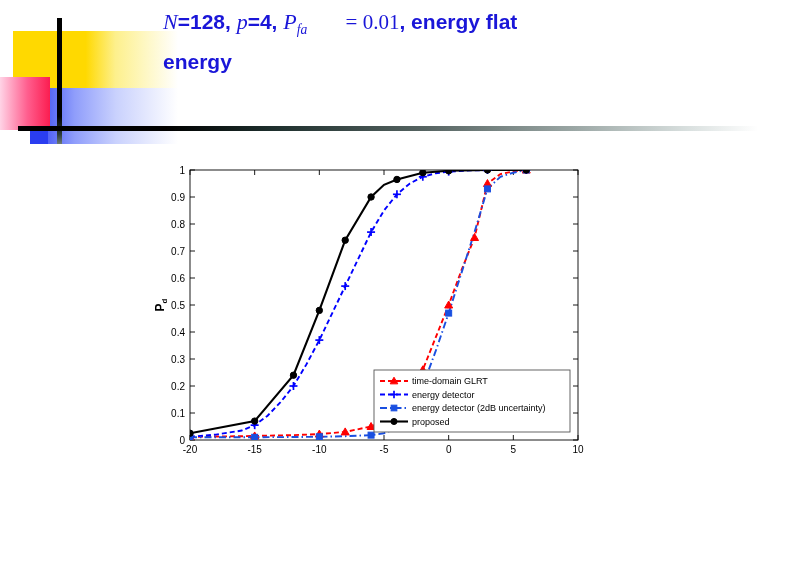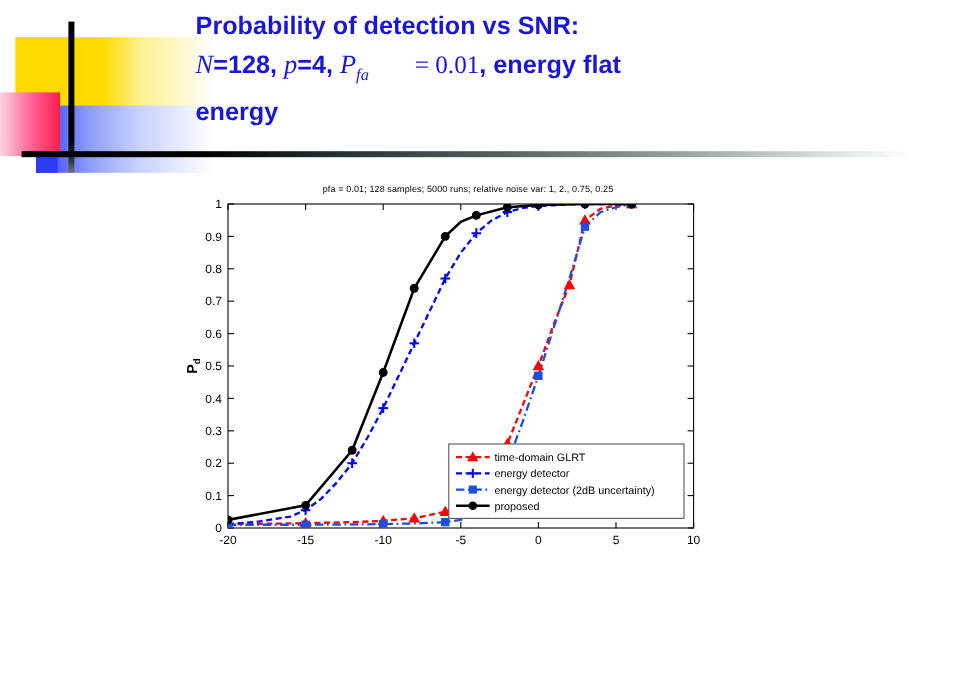--- a/index.html
+++ b/index.html
@@ -109,27 +109,25 @@
 
   <div class="deco-yellow"></div>
   <div class="deco-yellow2"></div>
   <div class="deco-blue"></div>
   <div class="deco-blue-solid"></div>
   <div class="deco-pink-top"></div>
   <div class="deco-vline"></div>
   <div class="deco-hline"></div>
 
   <div class="title-block">
-    <div class="title-line">Probability of detection vs SNR:</div>
     <div class="title-line"><span class="mathvar">N</span><span>=128, </span><span class="mathvar">p</span><span>=4, </span><span class="mathvar"><span>P</span><sub>fa</sub></span><span class="mathnum"> = 0.01</span><span>, energy flat</span></div>
     <div class="title-line">energy</div>
   </div>
 
   <div id="figure">
-    <div class="fig-subtitle">pfa = 0.01; 128 samples; 5000 runs; relative noise var: 1, 2., 0.75, 0.25</div>
     <svg class="plot" width="440" height="305">
       <g id="svg-root">
           <rect x="40" y="20" width="388" height="270" fill="#ffffff" stroke="#000000" stroke-width="0.9"></rect>
           <line x1="40" y1="290" x2="40" y2="285" stroke="#000" stroke-width="0.9"></line>
           <line x1="40" y1="20" x2="40" y2="25" stroke="#000" stroke-width="0.9"></line>
           <text x="40" y="303" text-anchor="middle" class="tick-label">-20</text>
           <line x1="104.66666666666666" y1="290" x2="104.66666666666666" y2="285" stroke="#000" stroke-width="0.9"></line>
           <line x1="104.66666666666666" y1="20" x2="104.66666666666666" y2="25" stroke="#000" stroke-width="0.9"></line>
           <text x="104.66666666666666" y="303" text-anchor="middle" class="tick-label">-15</text>
           <line x1="169.33333333333331" y1="290" x2="169.33333333333331" y2="285" stroke="#000" stroke-width="0.9"></line>

